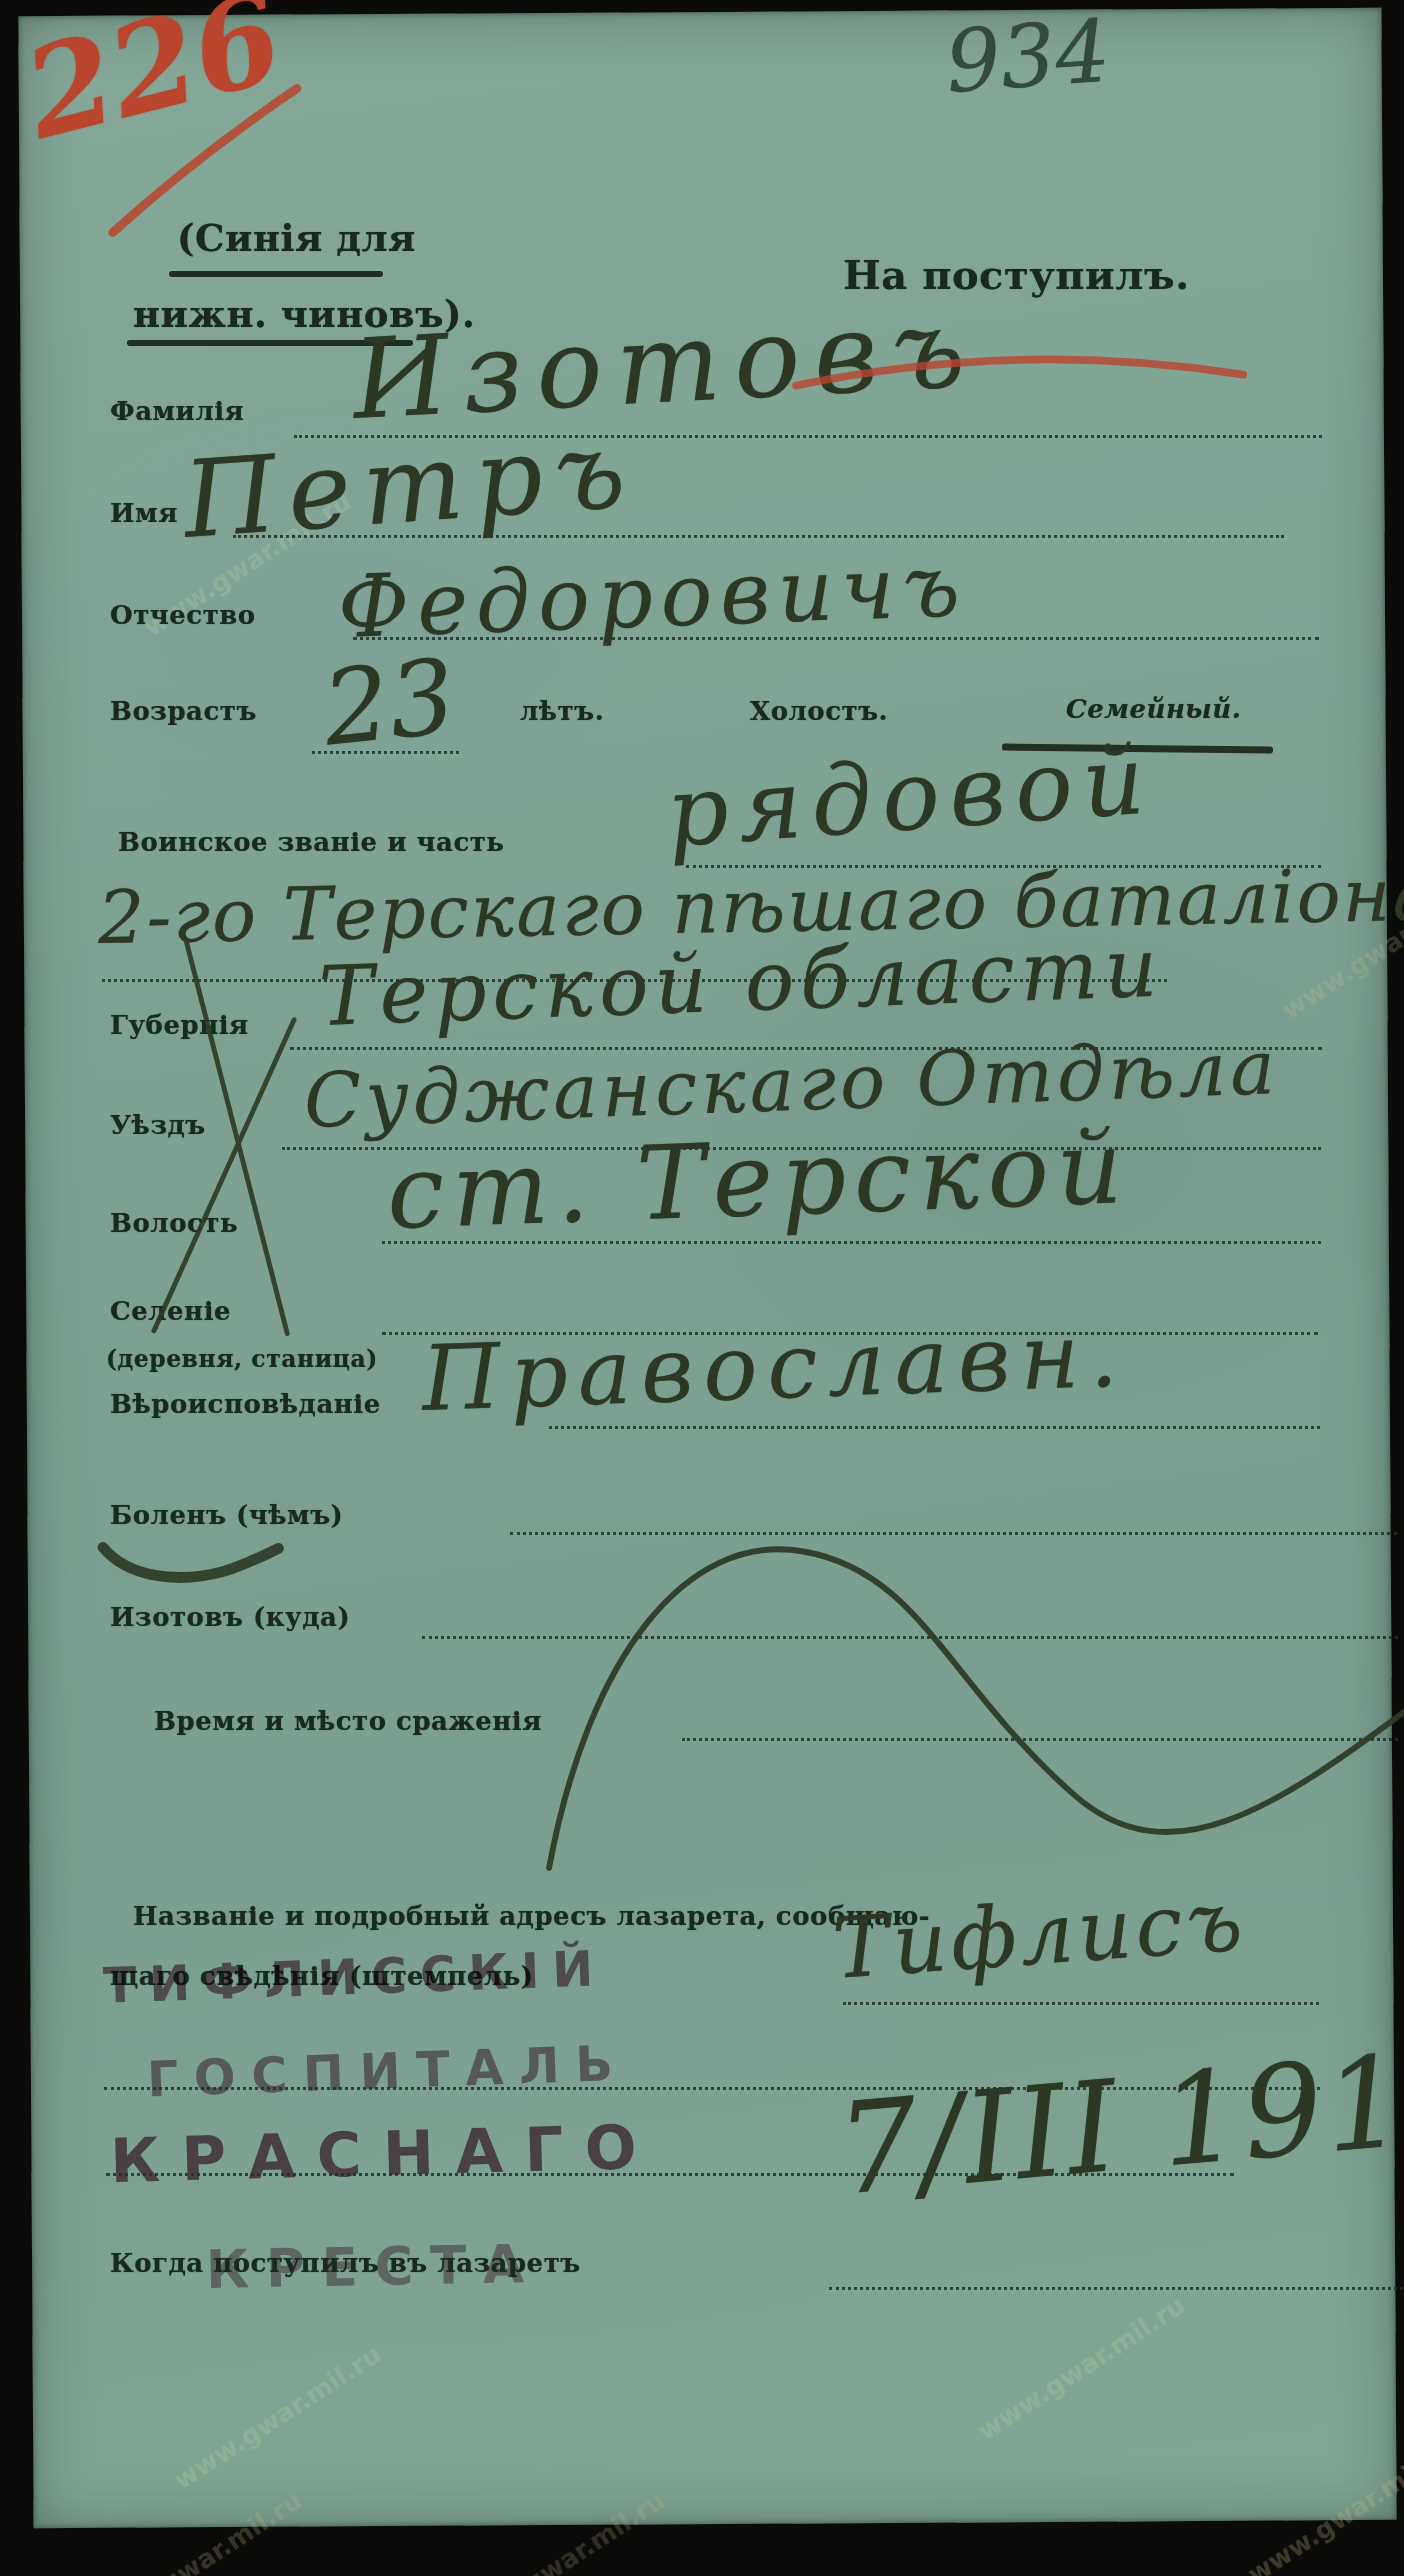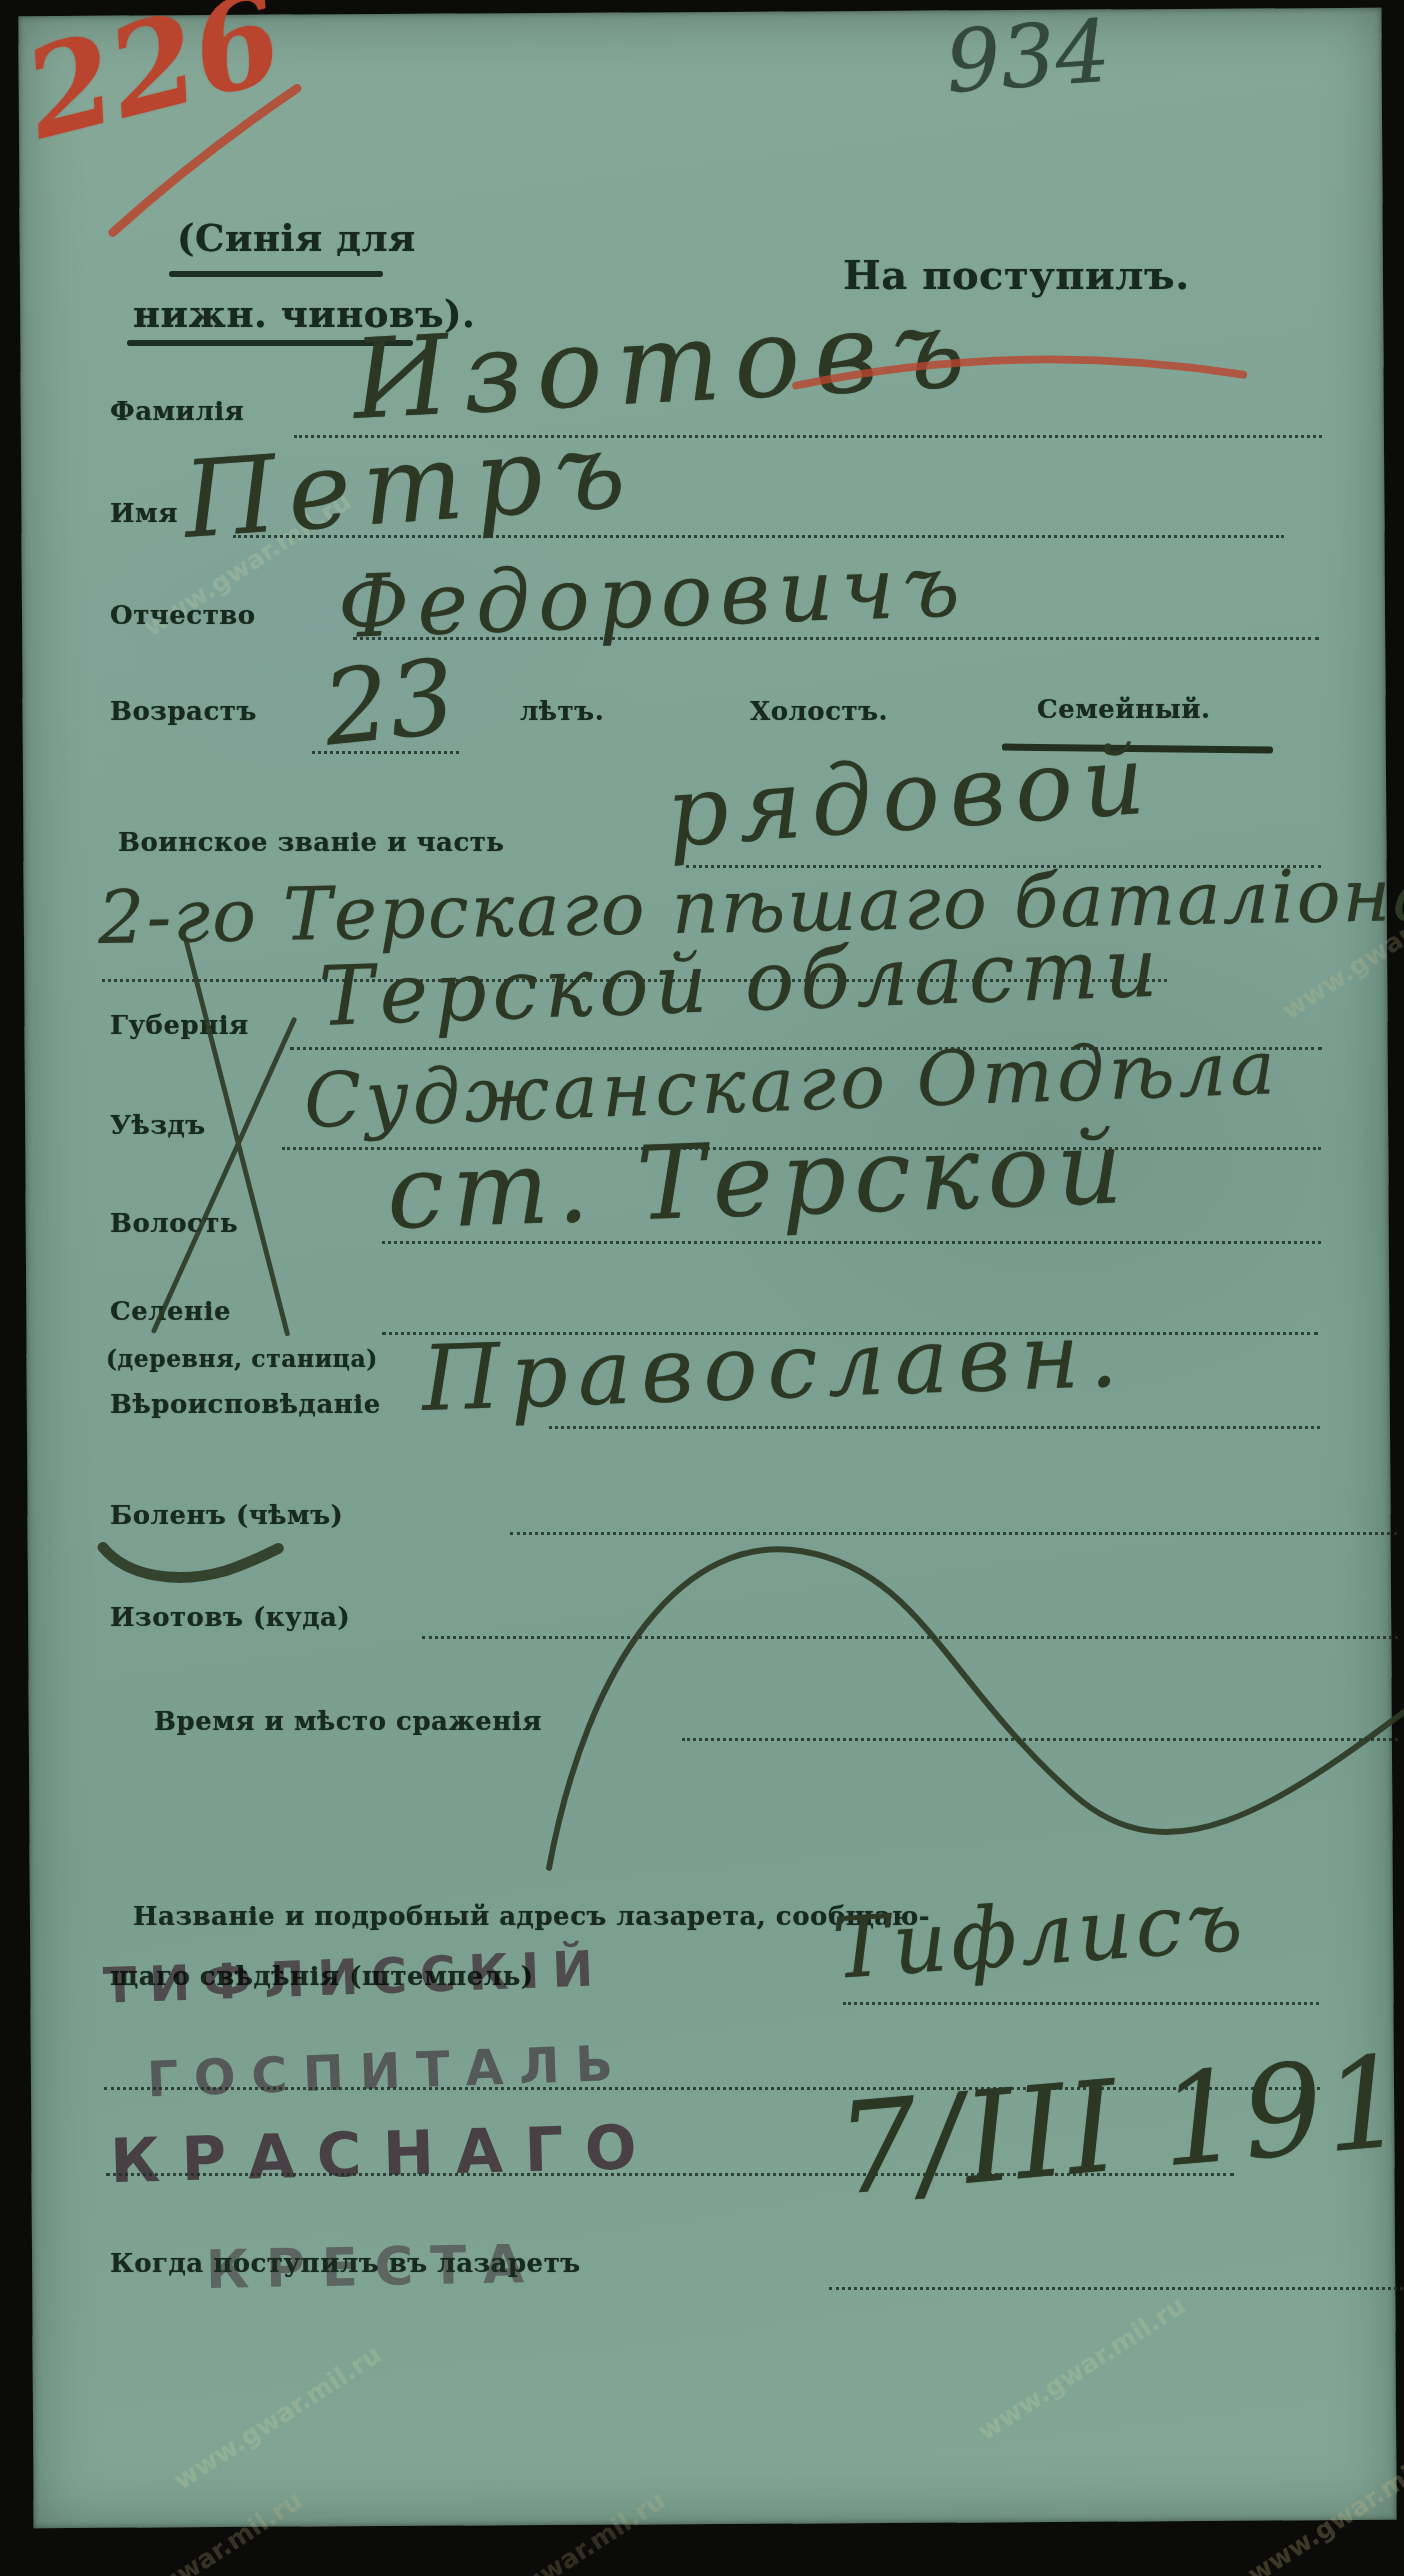--- a/index.html
+++ b/index.html
@@ -61,21 +61,21 @@
 
   <div class="lbl" style="left:110px;top:600px;">Отчество</div>
   <div class="dot" style="left:353px;top:637px;width:966px;"></div>
   <div class="hw" style="left:338px;top:557px;font-size:86px;letter-spacing:7.8px;transform:rotate(-2deg);">Федоровичъ</div>
 
   <div class="lbl" style="left:110px;top:696px;">Возрастъ</div>
   <div class="hw" style="left:324px;top:649px;font-size:103px;transform:rotate(-6deg);">23</div>
   <div class="dot" style="left:312px;top:751px;width:147px;"></div>
   <div class="lbl" style="left:520px;top:696px;">лѣтъ.</div>
   <div class="lbl" style="left:750px;top:696px;">Холостъ.</div>
-  <div class="lbl" style="left:1037px;top:694px;">Семейный.</div>
+  <div class="lbl" style="left:1066px;top:694px;font-style:italic;">Семейный.</div>
   <div class="rule" style="left:1002px;top:745px;width:271px;height:6.9px;transform:rotate(.6deg);background:#24301f;"></div>
 
   <div class="lbl" style="left:118px;top:827px;">Воинское званіе и часть</div>
   <div class="hw" style="left:667px;top:757px;font-size:96px;letter-spacing:9.8px;transform:rotate(-4deg);">рядовой</div>
   <div class="dot" style="left:686px;top:865px;width:635px;"></div>
   <div class="hw" style="left:98px;top:875px;font-size:73px;letter-spacing:2px;transform:rotate(-1deg);">2-го Терскаго пѣшаго баталіона</div>
   <div class="dot" style="left:102px;top:979px;width:1065px;"></div>
 
   <div class="lbl" style="left:110px;top:1010px;">Губернія</div>
   <div class="dot" style="left:290px;top:1047px;width:1032px;"></div>

